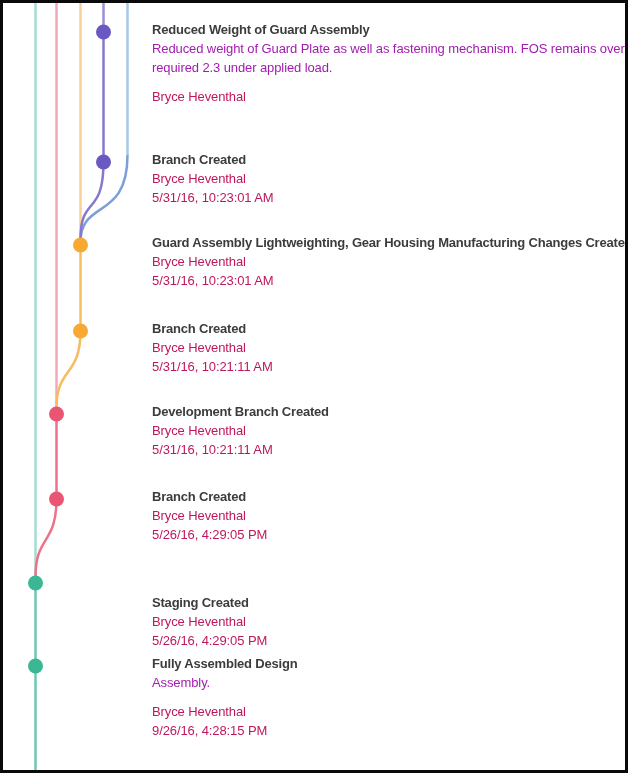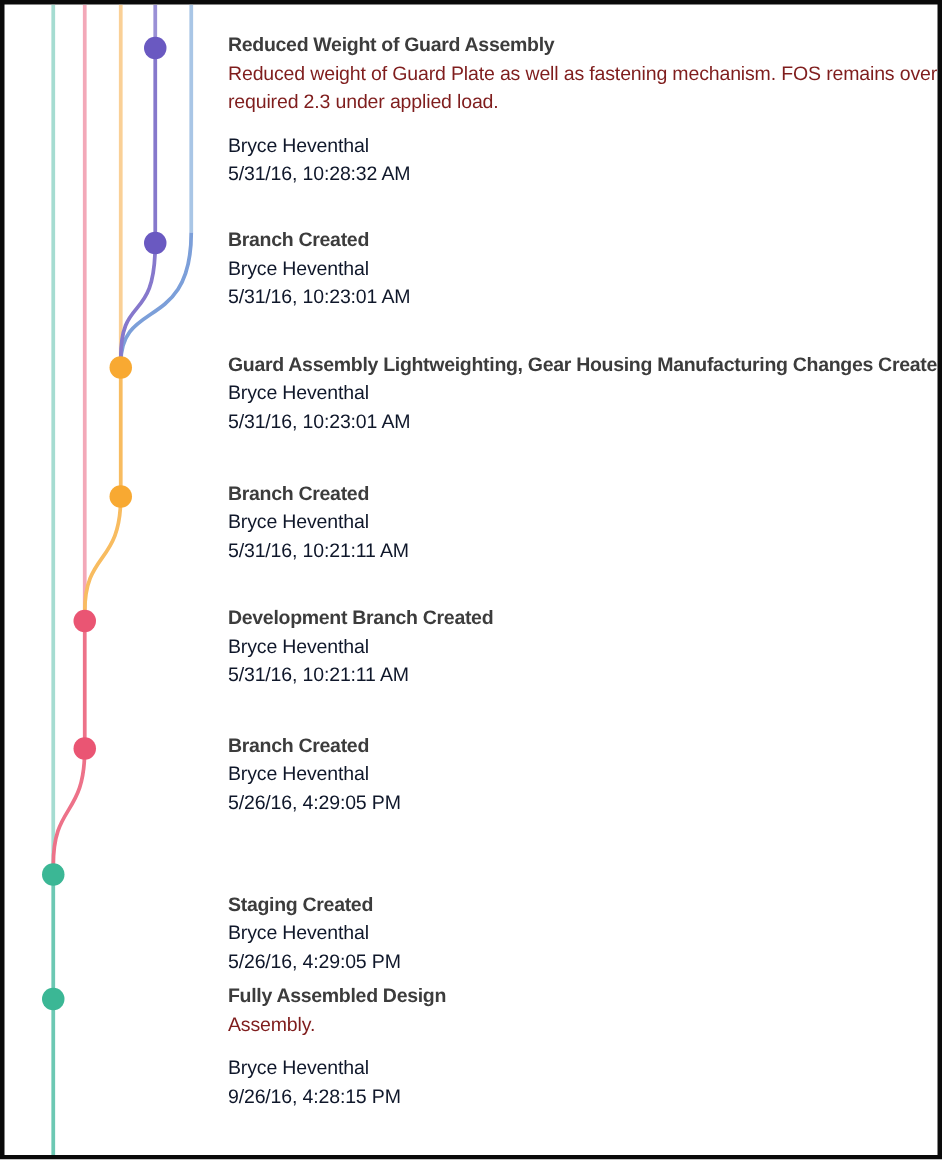--- a/index.html
+++ b/index.html
@@ -29,28 +29,28 @@
   .event-title {
     font-size: 13px;
     font-weight: bold;
     color: #3c3c3c;
     line-height: 19px;
     letter-spacing: -0.2px;
     white-space: nowrap;
   }
   .event-desc {
     font-size: 13px;
-    color: #7f1d1d;
+    color: #a21caf;
     line-height: 19px;
     letter-spacing: -0.1px;
     white-space: nowrap;
   }
   .event-meta {
     font-size: 13px;
-    color: #0f172a;
+    color: #be185d;
     line-height: 19px;
     letter-spacing: -0.1px;
   }
   .event-meta.after-desc { margin-top: 10px; }
 </style>
 </head>
 <body>
 
 <div class="screen">
 
@@ -83,21 +83,20 @@
   </svg>
 
   <div class="events-col">
 
     <div class="event" style="top:17px">
       <div class="event-title">Reduced Weight of Guard Assembly</div>
       <div class="event-desc">Reduced weight of Guard Plate as well as fastening mechanism. FOS remains over</div>
       <div class="event-desc">required 2.3 under applied load.</div>
       <div class="event-meta after-desc">
         <div>Bryce Heventhal</div>
-        <div>5/31/16, 10:28:32 AM</div>
       </div>
     </div>
 
     <div class="event" style="top:147px">
       <div class="event-title">Branch Created</div>
       <div class="event-meta">
         <div>Bryce Heventhal</div>
         <div>5/31/16, 10:23:01 AM</div>
       </div>
     </div>

